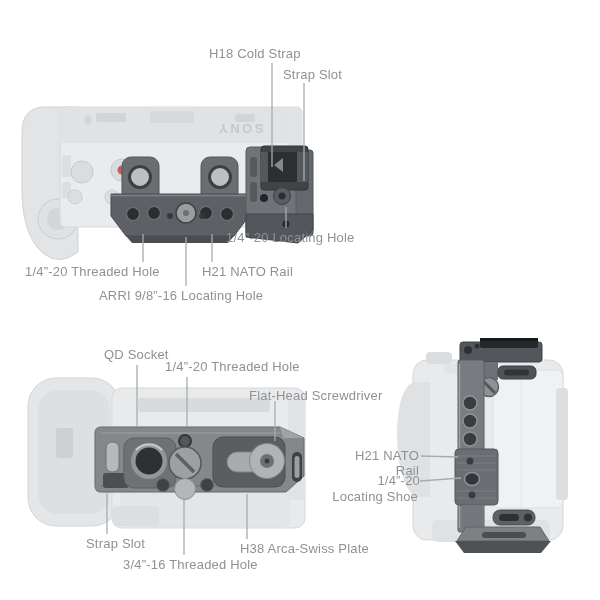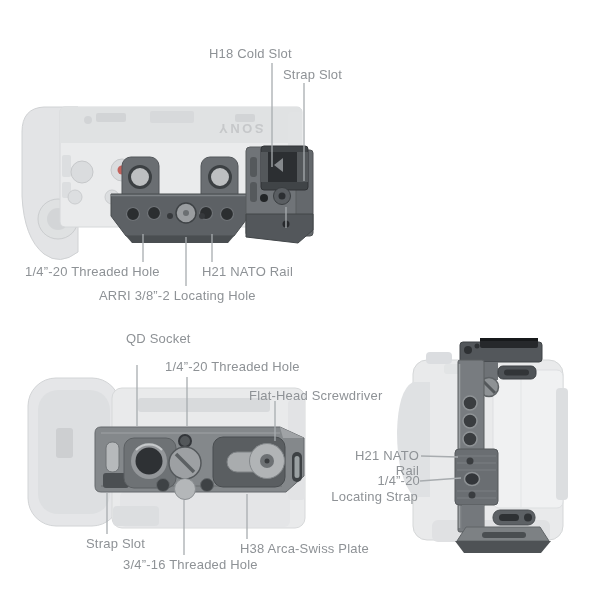--- a/index.html
+++ b/index.html
@@ -18,21 +18,21 @@
     position:absolute;font-size:13px;line-height:15px;color:var(--label-text);
     white-space:nowrap;letter-spacing:.2px;
   }
   .lb.r{text-align:right;white-space:normal;}
   #lb-cold-shoe{left:209px;top:46px;}
   #lb-strap-top{left:283px;top:67px;}
   #lb-locating-top{left:226px;top:230px;}
   #lb-threaded-top{left:25px;top:264px;}
   #lb-nato-top{left:202px;top:264px;}
   #lb-arri{left:99px;top:288px;}
-  #lb-qd{left:104px;top:331px;margin-left:22px;}
+  #lb-qd{left:104px;top:347px;}
   #lb-threaded-bottom{left:165px;top:359px;}
   #lb-flathead{left:249px;top:388px;}
   #lb-strap-bottom{left:86px;top:536px;}
   #lb-arca{left:240px;top:541px;}
   #lb-threaded-38{left:123px;top:557px;}
   #lb-nato-side{left:330px;top:448px;width:89px;}
   #lb-quarter-side{left:332px;top:473px;width:88px;}
   #lb-locating-side{left:330px;top:489px;width:88px;}
 </style>
 </head>
@@ -194,28 +194,29 @@
     <path d="M187,377 L187,426"></path>
     <path d="M275,401 L275,441"></path>
     <path d="M107,493 L107,534"></path>
     <path d="M247,494 L247,539"></path>
     <path d="M184,500 L184,555"></path>
     <path d="M421,456 L458,457"></path>
     <path d="M420,481 L461,478"></path>
   </g>
 </svg>
 
-<div class="lb" id="lb-cold-shoe">H18 Cold Slot</div>
+<div class="lb" id="lb-cold-shoe">H18 Cold Strap</div>
 <div class="lb" id="lb-strap-top">Strap Slot</div>
+<div class="lb" id="lb-locating-top">1/4”-20 Locating Hole</div>
 <div class="lb" id="lb-threaded-top">1/4”-20 Threaded Hole</div>
 <div class="lb" id="lb-nato-top">H21 NATO Rail</div>
-<div class="lb" id="lb-arri">ARRI 3/8”-2 Locating Hole</div>
+<div class="lb" id="lb-arri">ARRI 9/8”-16 Locating Hole</div>
 <div class="lb" id="lb-qd">QD Socket</div>
 <div class="lb" id="lb-threaded-bottom">1/4”-20 Threaded Hole</div>
 <div class="lb" id="lb-flathead">Flat-Head Screwdriver</div>
 <div class="lb" id="lb-strap-bottom">Strap Slot</div>
 <div class="lb" id="lb-arca">H38 Arca-Swiss Plate</div>
 <div class="lb" id="lb-threaded-38">3/4”-16 Threaded Hole</div>
 <div class="lb r" id="lb-nato-side">H21 NATO Rail</div>
 <div class="lb r" id="lb-quarter-side">1/4”-20</div>
-<div class="lb r" id="lb-locating-side">Locating Strap</div>
+<div class="lb r" id="lb-locating-side">Locating Shoe</div>
 
 </div>
 
 </body></html>

